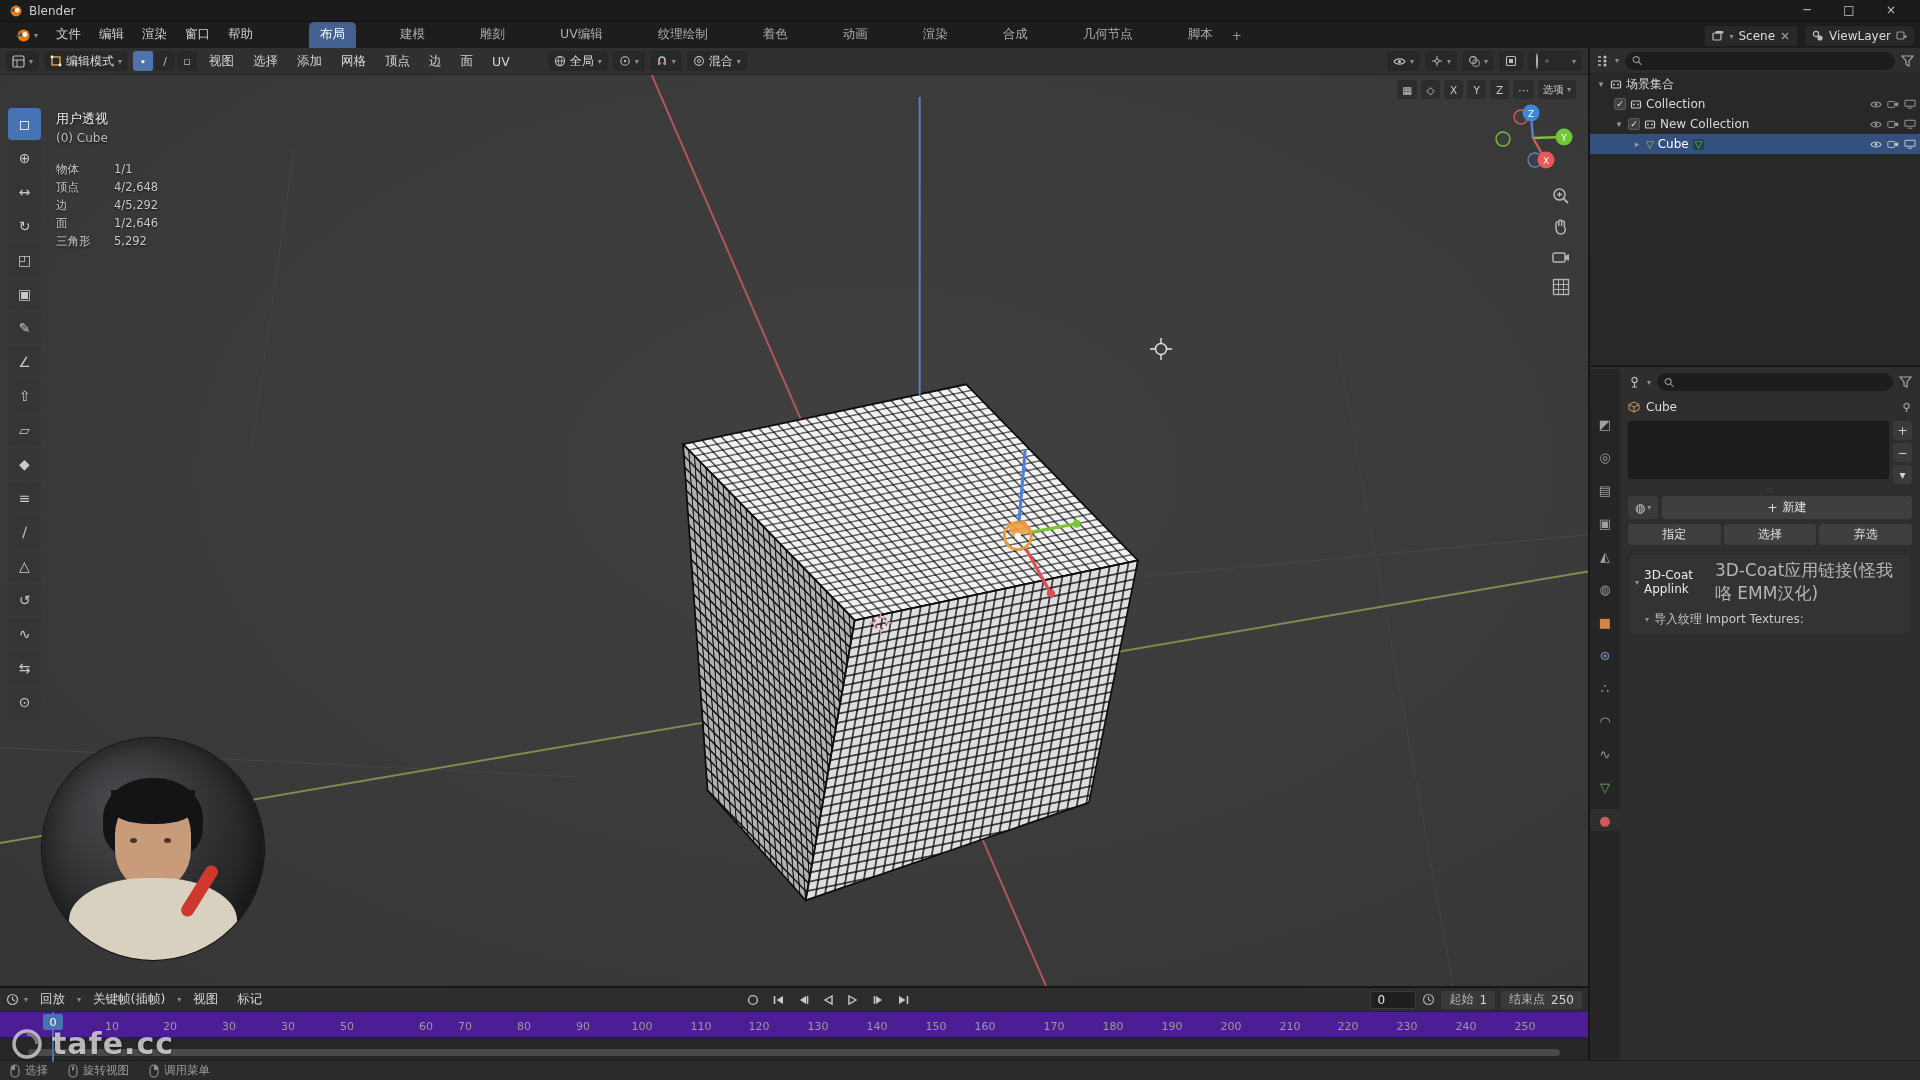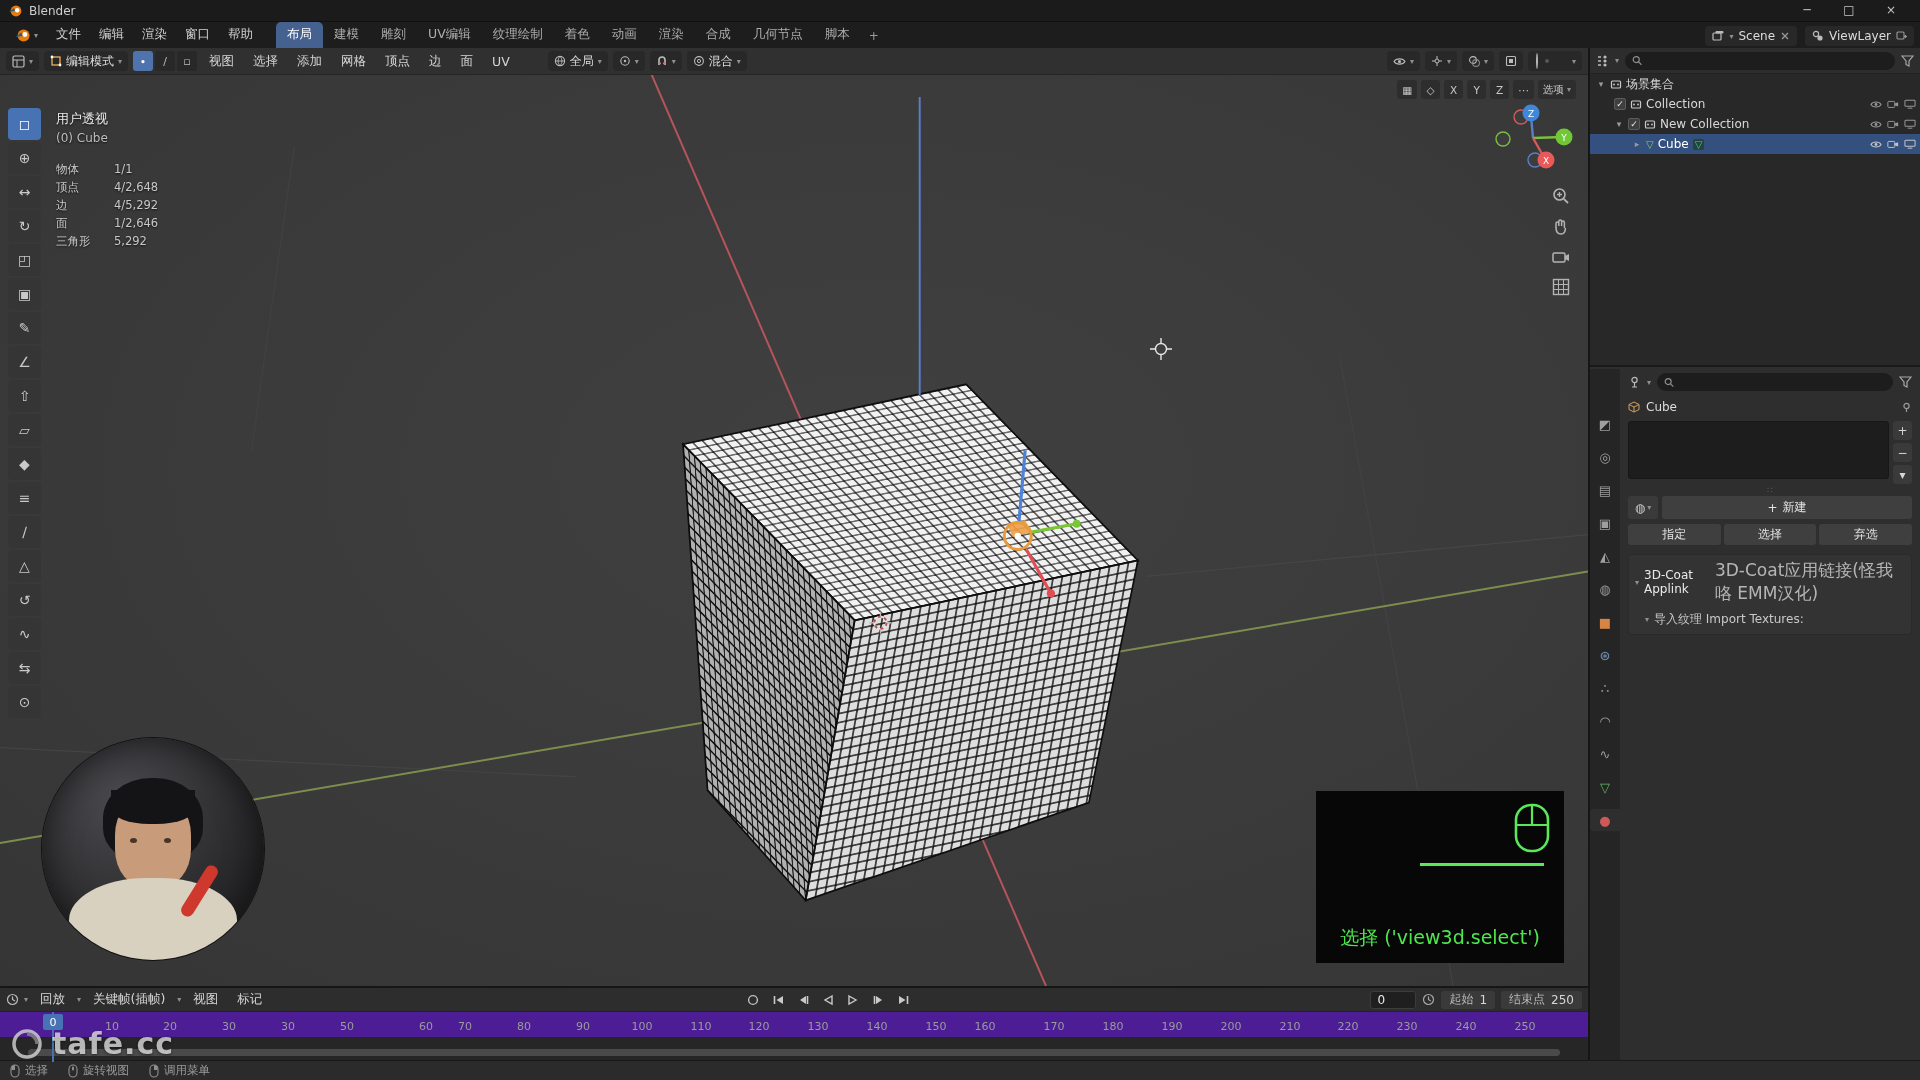--- a/index.html
+++ b/index.html
@@ -14,21 +14,21 @@
     border-bottom:1px solid #111; }
   .tb-title { color:#cfcfcf; font-size:12px; }
   .win-controls { margin-left:auto; display:flex; }
   .winbtn { width:42px; text-align:center; color:#c5c5c5; font-size:12px; line-height:21px; cursor:default; }
 
   
   .topbar { position:absolute; left:0; top:22px; width:1920px; height:26px;
     background:#1d1d1d; display:flex; align-items:flex-end; padding:0 6px; }
   .menu { padding:3px 9px 5px; color:#d2d2d2; font-size:12.5px; border-radius:3px; }
   .tabs { display:flex; margin-left:14px; align-items:flex-end; }
-  .tab { padding:4px 11px 5px; color:#aeaeae; font-size:12.5px; border-radius:5px 5px 0 0; }
+  .tab { padding:4px 11px 5px; color:#aeaeae; font-size:12.5px; border-radius:5px 5px 0 0;margin-left:33px; }
   .tab.active { background:#44618f; color:#fff; }
   .tab-plus { padding:4px 8px 5px; color:#9a9a9a; }
   .tb-widgets { margin-left:auto; display:flex; gap:8px; align-items:center; padding-bottom:2px; }
   .widget { background:#282828; border-radius:4px; height:20px; display:flex; align-items:center;
     gap:5px; padding:0 7px; color:#dcdcdc; }
   .dd { color:#8f8f8f; font-size:8px; }
 
   
   .viewport { position:absolute; left:0; top:48px; width:1588px; height:938px;
     background:radial-gradient(ellipse at 55% 45%, #404040 0%, #3a3a3a 60%, #353535 100%);
@@ -539,28 +539,20 @@
       <rect x="2.5" y="2.5" width="15" height="15" fill="none" stroke="#c9c9c9" stroke-width="1.4"></rect>
       <path d="M2.5,7.5 h15 M2.5,12.5 h15 M7.5,2.5 v15 M12.5,2.5 v15" stroke="#c9c9c9" stroke-width="1"></path>
     </svg>
   </div>
 
   <svg class="crosshair" width="26" height="26" viewBox="0 0 26 26">
     <circle cx="13" cy="13" r="5.5" fill="none" stroke="#e6e6e6" stroke-width="1.4"></circle>
     <path d="M13,2 v5 M13,19 v5 M2,13 h5 M19,13 h5" stroke="#e6e6e6" stroke-width="1.4"></path>
   </svg>
 
-  <div class="screencast">
-    <svg width="36" height="50" viewBox="0 0 36 50" style="align-self:flex-end">
-      <rect x="2" y="2" width="32" height="46" rx="15" fill="none" stroke="#58e858" stroke-width="2.6"></rect>
-      <path d="M18,2 V22 M2,22 H34" stroke="#58e858" stroke-width="2.2"></path>
-    </svg>
-    <div class="sc-line"></div>
-    <div class="sc-text">选择 ('view3d.select')</div>
-  </div>
 </div>
 
 <div class="sidebar">
 
   <div class="outliner">
     <div class="ol-header">
       <svg width="13" height="13" viewBox="0 0 13 13">
         <path d="M2,3 h3 M2,7 h3 M2,11 h3" stroke="#bbb" stroke-width="1.4"></path>
         <circle cx="9" cy="3" r="1.6" fill="#bbb"></circle>
           <circle cx="9" cy="7" r="1.6" fill="#bbb"></circle>

